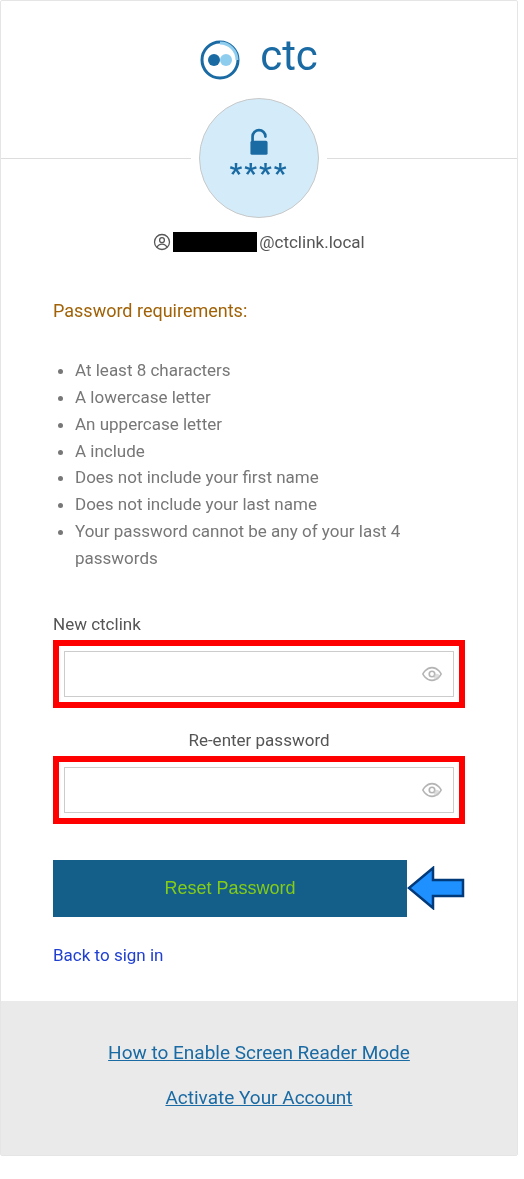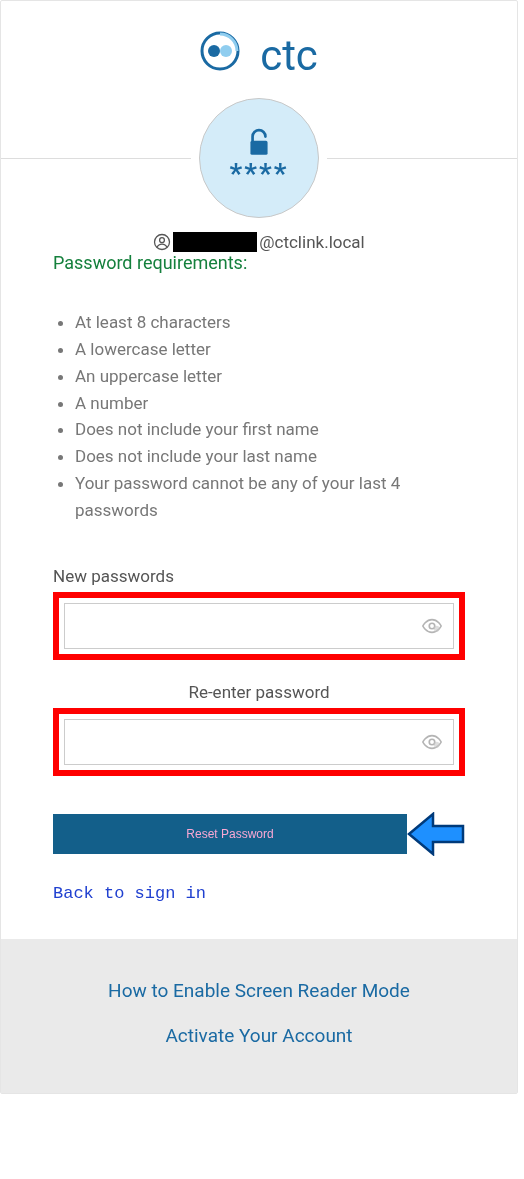--- a/index.html
+++ b/index.html
@@ -16,21 +16,21 @@
       width: 518px;
       margin: 0 0 0 0;
     }
     .header-section {
       text-align: center;
       padding-top: 30px;
     }
     .logo-wrap {
       display: flex;
       justify-content: center;
-      align-items: flex-start;
+      align-items: flex-end;
       gap: 20px;
       margin-bottom: 18px;
     }
     .logo-swirl {
       width: 40px;
       height: 40px;
       display: inline-block;
       vertical-align: middle;
     }
     .logo-text-ctc {
@@ -97,21 +97,22 @@
       width: 84px;
       height: 20px;
       background: #000;
       display: inline-block;
     }
     .content {
       padding: 0 52px;
     }
     .req-heading {
       font-size: 18px;
-      color: #15803d;
+      color: #a16207;
+      margin-top: 48px;
     }
     .req-list {
       list-style: disc;
       padding-left: 22px;
       margin-top: 36px;
       color: #777;
       font-size: 17px;
       line-height: 1.58;
     }
     .field-label {
@@ -151,49 +152,49 @@
       cursor: pointer;
     }
     .button-row {
       display: flex;
       align-items: center;
       margin-top: 36px;
     }
     .reset-btn {
       flex: 1;
       background: #135f8a;
-      color: #f9a8d4;
+      color: #84cc16;
       border: none;
-      height: 40px;
-      font-size: 12px;
+      height: 57px;
+      font-size: 18px;
       font-weight: 500;
       cursor: pointer;
     }
     .arrow-annot {
       width: 60px;
       height: 44px;
       margin-left: -2px;
     }
     .back-link {
       display: inline-block;
       color: #2040d0;
       font-size: 17px;
       margin-top: 28px;
       margin-bottom: 36px;
       cursor: pointer;
-      font-family: Liberation Mono, monospace;
     }
     .footer {
       background: #eaeaea;
       padding: 30px 0 24px;
       text-align: center;
     }
     .footer a {
       display: block;
       color: #1a6aa3;
+      text-decoration: underline;
       font-size: 19px;
       margin: 10px 0 22px;
       cursor: pointer;
     }
   </style>
 </head>
 <body>
 
 <div class="main-card">
 
@@ -231,27 +232,27 @@
       <span>@ctclink.local</span>
     </div>
   </div>
 
   <div class="content">
     <p class="req-heading">Password requirements:</p>
     <ul class="req-list">
       <li>At least 8 characters</li>
       <li>A lowercase letter</li>
       <li>An uppercase letter</li>
-      <li>A number</li>
+      <li>A include</li>
       <li>Does not include your first name</li>
       <li>Does not include your last name</li>
       <li>Your password cannot be any of your last 4 passwords</li>
     </ul>
 
-    <label class="field-label">New passwords</label>
+    <label class="field-label">New ctclink</label>
     <div class="highlight-box">
       <div class="pw-input-wrap">
         <input type="password" class="pw-input" style="">
         <svg class="eye-icon" viewBox="0 0 24 24" fill="none" stroke="#777" stroke-width="1.8">
           <path d="M2 12s3.5-7 10-7 10 7 10 7-3.5 7-10 7S2 12 2 12z"></path>
           <circle cx="12" cy="12" r="3"></circle>
           <circle cx="17" cy="15" r="3.2" fill="#999" stroke="none" opacity="0.6"></circle>
         </svg>
       </div>
     </div>

